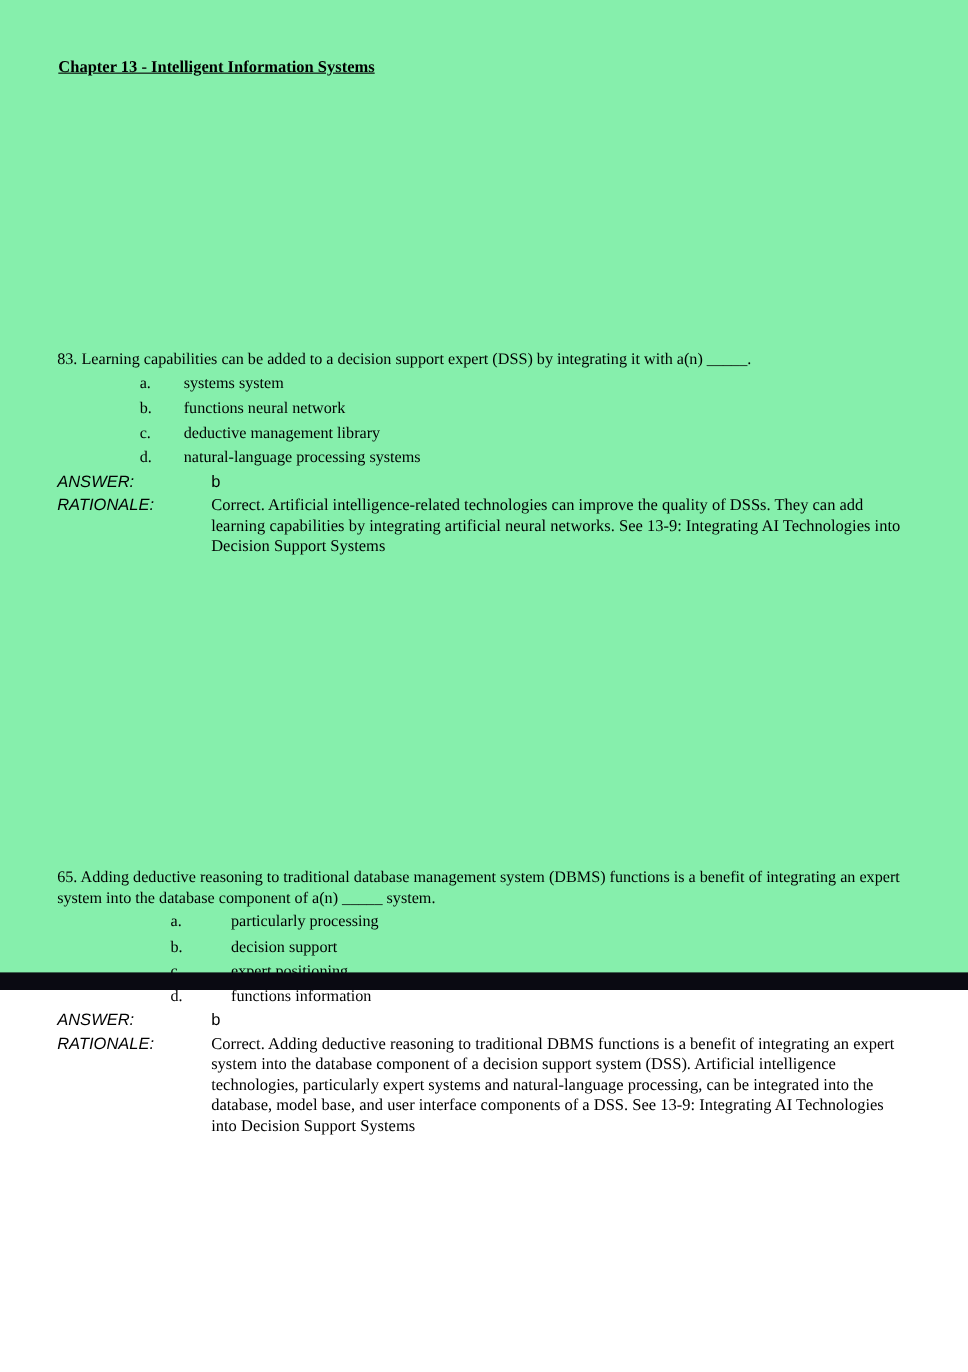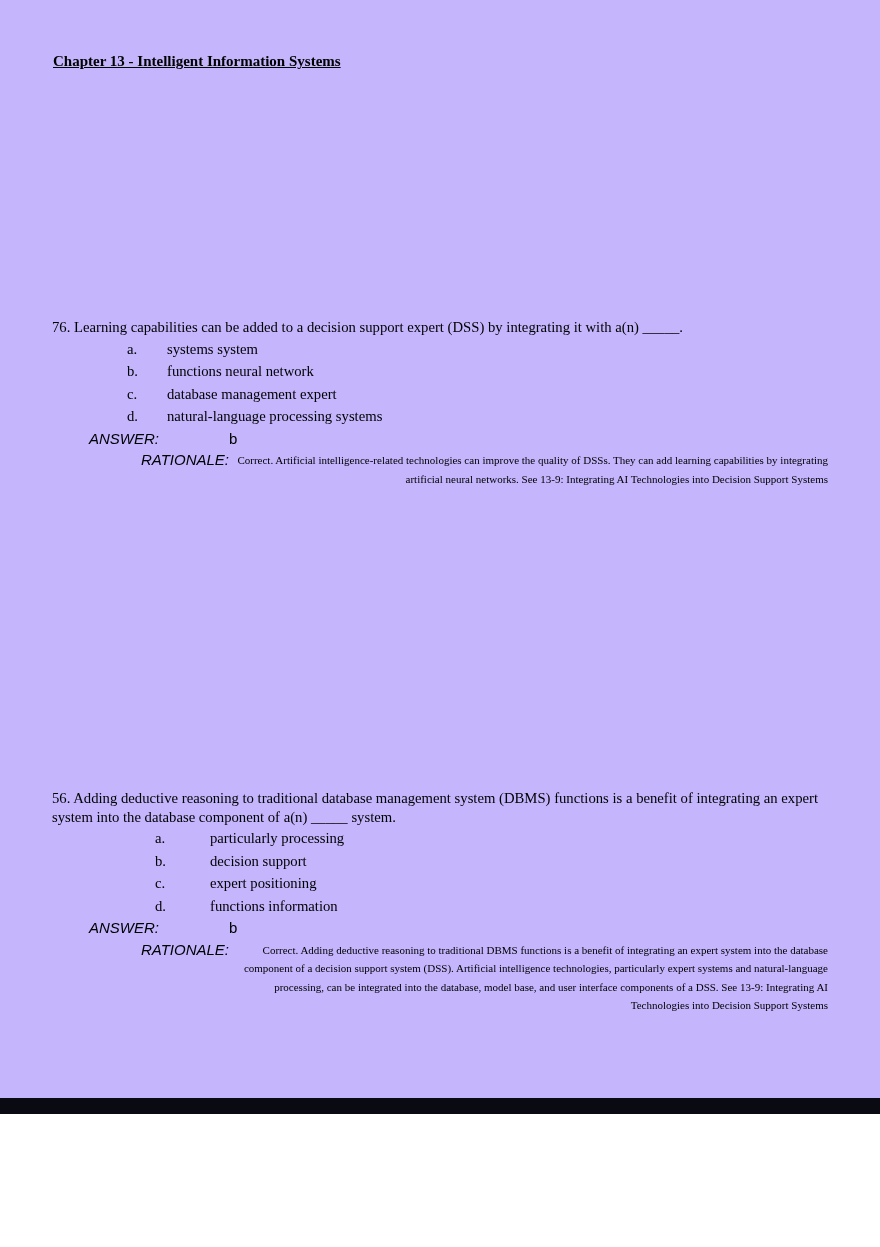--- a/index.html
+++ b/index.html
@@ -11,22 +11,22 @@
     width: 880px;
     height: 1247px;
     position: relative;
     font-family: "Liberation Serif", serif;
     color: #000000;
     overflow: hidden;
   }
   .page {
     position: relative;
     width: 880px;
-    height: 1114px;
-    background: #c4b5fd;
+    height: 900px;
+    background: #86efac;
   }
   .doc-header {
     position: absolute;
     left: 53px;
     top: 53px;
     margin: 0;
     font-size: 15px;
     font-weight: bold;
     text-decoration: underline;
     font-family: "Liberation Serif", serif;
@@ -62,91 +62,89 @@
   .q64-block .option-letter { width: 40px; }
   .q65-block .option-letter { width: 55px; }
   .answer-row {
     display: flex;
     margin-top: 4px;
     margin-bottom: 2px;
   }
   .rationale-row {
     display: flex;
     margin-top: 3px;
-    text-align: right;
   }
   .meta-label {
     flex: 0 0 140px;
     font-family: "Liberation Sans", sans-serif;
     font-style: italic;
     font-size: 15px;
     line-height: 18.5px;
-    margin-left: 37px;
   }
   .answer-value {
     font-family: "Liberation Sans", sans-serif;
     font-size: 15px;
     line-height: 18.5px;
   }
   .rationale-text {
     margin: 0;
     max-width: 636px;
-    font-size: 11px;
+    font-size: 15px;
     line-height: 18.5px;
   }
   .footer-bar {
     position: absolute;
     left: 0;
     bottom: 0;
     width: 880px;
     height: 16px;
   }
 </style>
 </head>
 <body>
 
 <div class="page">
 
   <h1 class="doc-header">Chapter 13 - Intelligent Information Systems</h1>
 
   <section class="question-block q64-block">
-    <p class="q-text"><span>76.</span> <span>Learning capabilities can be added to a decision support expert (DSS) by integrating it with a(n) _____.</span></p>
+    <p class="q-text"><span>83.</span> <span>Learning capabilities can be added to a decision support expert (DSS) by integrating it with a(n) _____.</span></p>
 
     <div class="options">
       <div class="option-row">
         <span class="option-letter">a.</span>
         <span class="option-text">systems system</span>
       </div>
       <div class="option-row">
         <span class="option-letter">b.</span>
         <span class="option-text">functions neural network</span>
       </div>
       <div class="option-row">
         <span class="option-letter">c.</span>
-        <span class="option-text">database management expert</span>
+        <span class="option-text">deductive management library</span>
       </div>
       <div class="option-row">
         <span class="option-letter">d.</span>
         <span class="option-text">natural-language processing systems</span>
       </div>
     </div>
 
     <div class="answer-row">
       <span class="meta-label">ANSWER:</span>
       <span class="answer-value">b</span>
     </div>
 
     <div class="rationale-row">
       <span class="meta-label">RATIONALE:</span>
       <p class="rationale-text">Correct. Artificial intelligence-related technologies can improve the quality of DSSs. They can add learning capabilities by integrating artificial neural networks. See 13-9: Integrating AI Technologies into Decision Support Systems</p>
     </div>
   </section>
 
   <section class="question-block q65-block">
-    <p class="q-text"><span>56.</span> <span>Adding deductive reasoning to traditional database management system (DBMS) functions is a benefit of integrating an expert system into the database component of a(n) _____ system.</span></p>
+    <p class="q-text"><span>65.</span> <span>Adding deductive reasoning to traditional database management system (DBMS) functions is a benefit of integrating an expert system into the database component of a(n) _____ system.</span></p>
 
     <div class="options">
       <div class="option-row">
         <span class="option-letter">a.</span>
         <span class="option-text">particularly processing</span>
       </div>
       <div class="option-row">
         <span class="option-letter">b.</span>
         <span class="option-text">decision support</span>
       </div>

